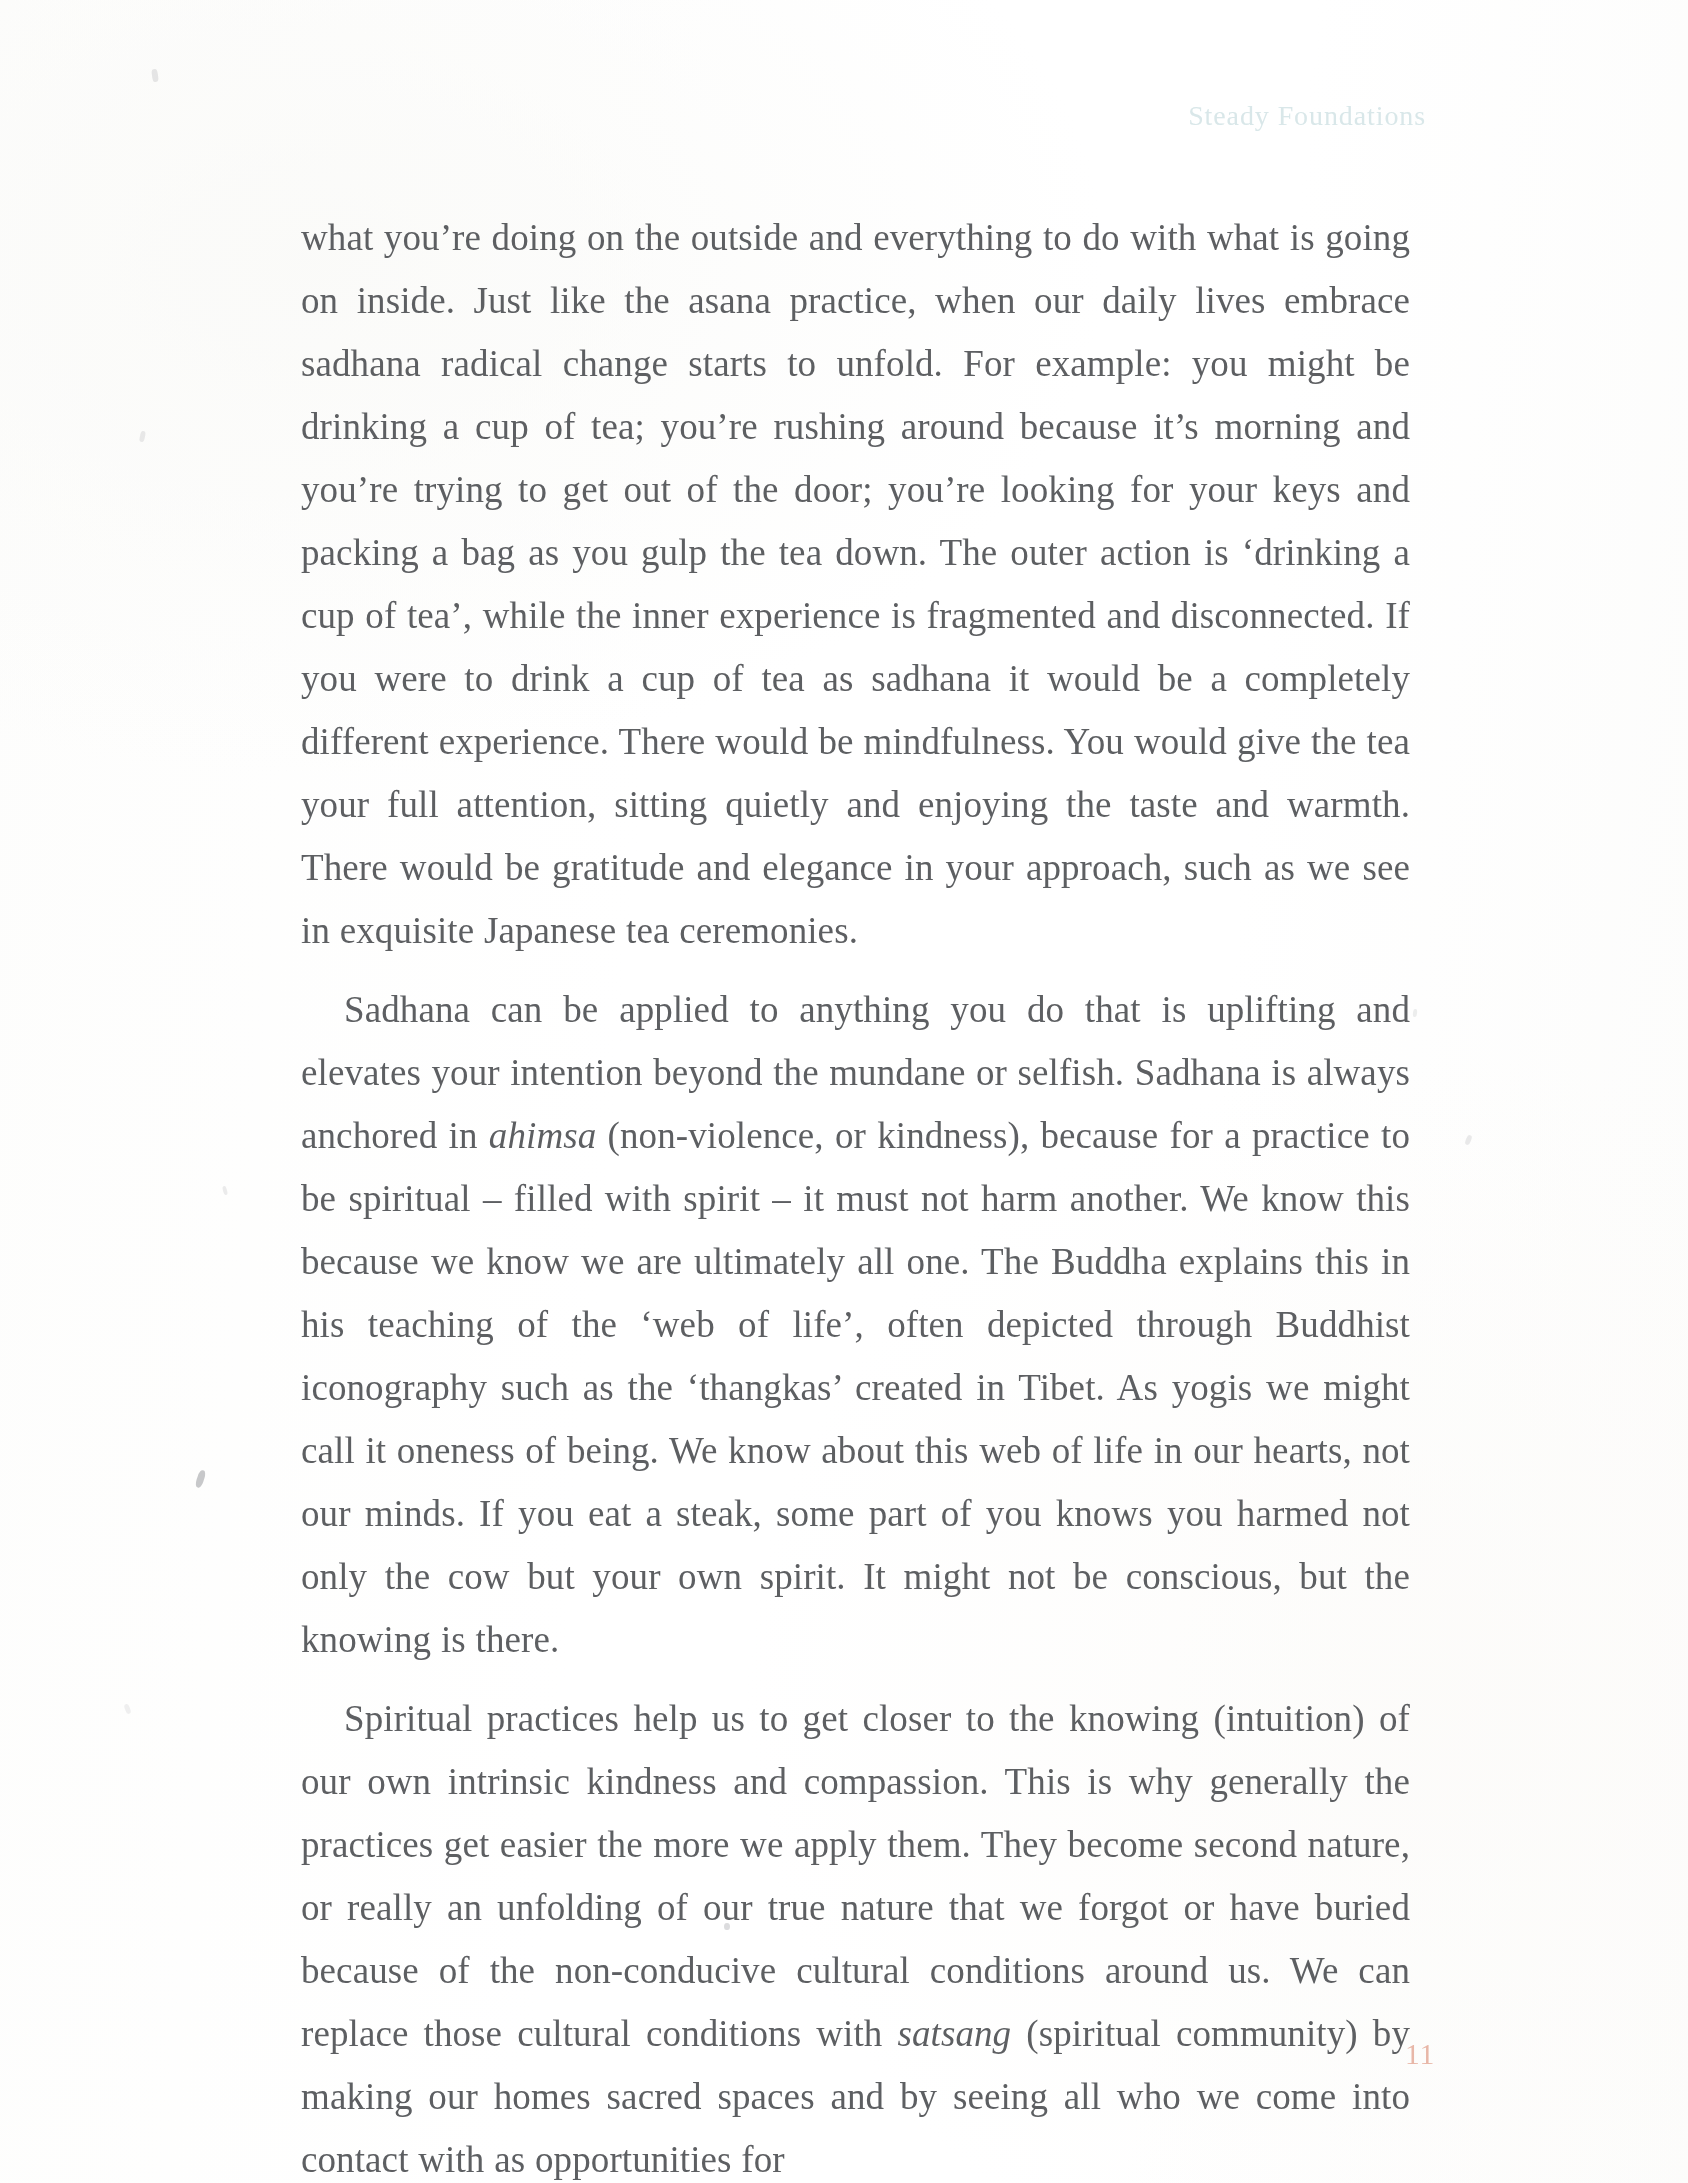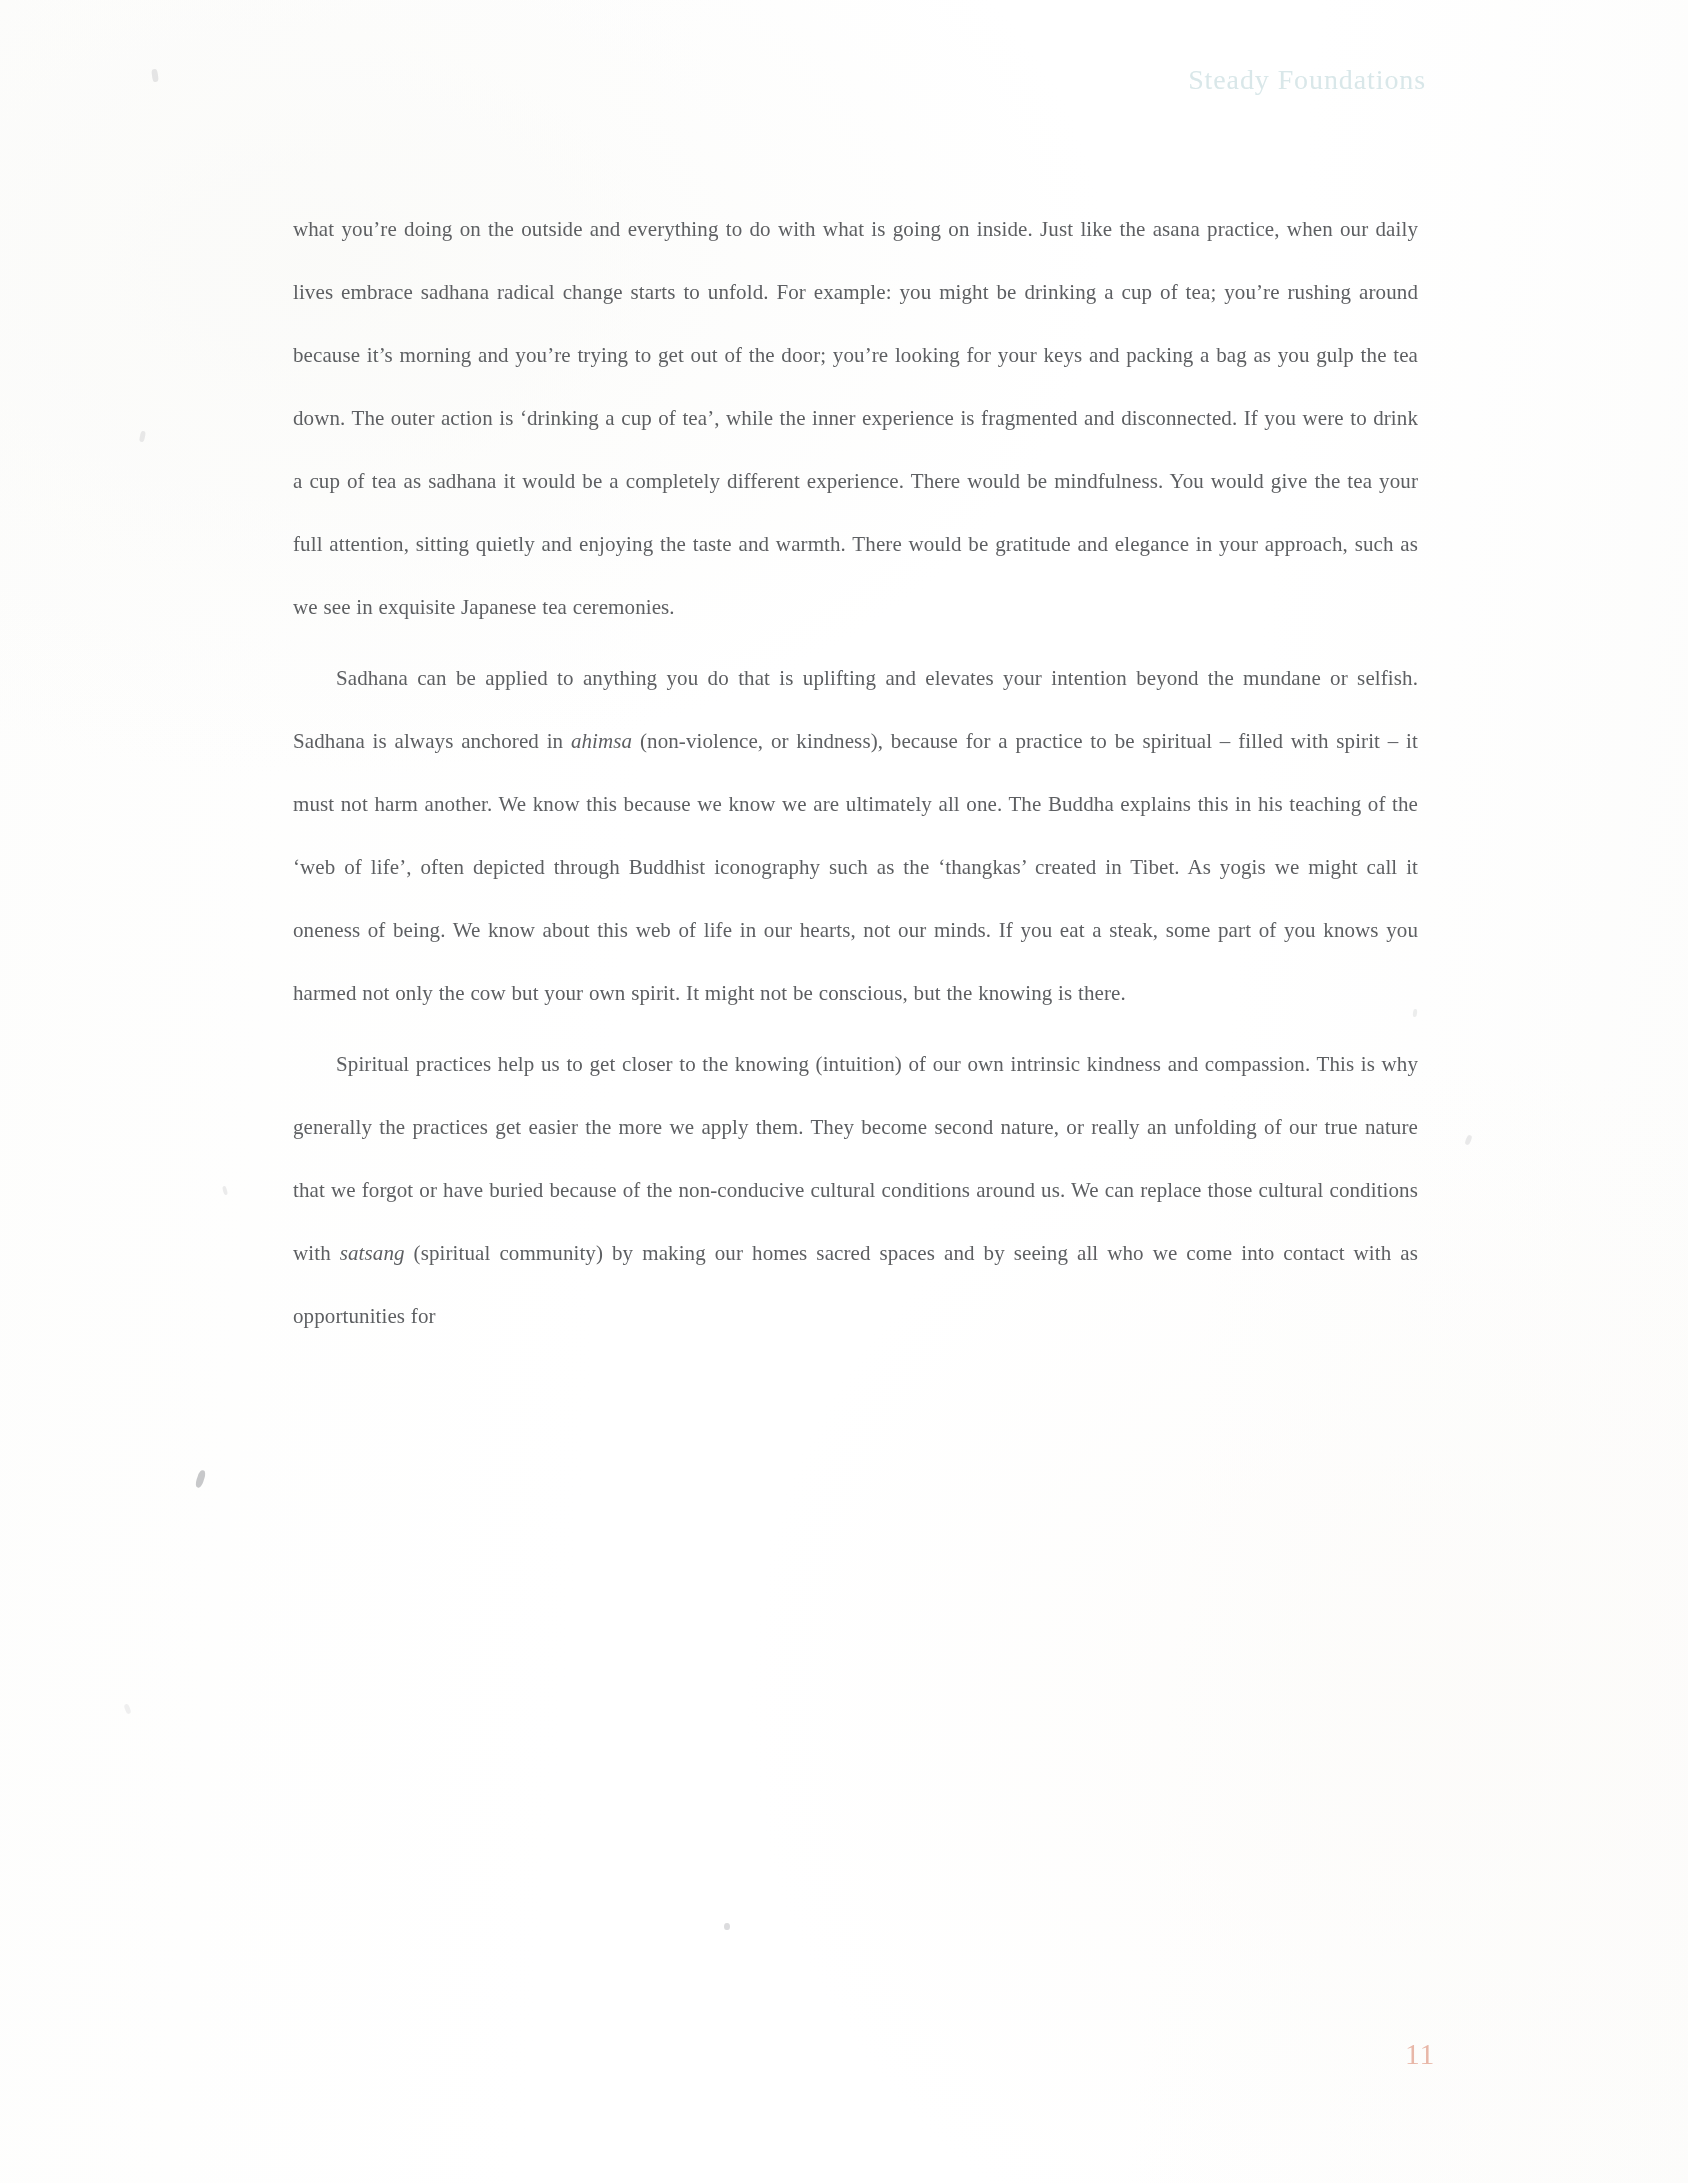--- a/index.html
+++ b/index.html
@@ -41,22 +41,22 @@
 
   
   .textblock {
     position: absolute;
     left: 285px;
     top: 190px;
     width: 1141px;
   }
 
   .para {
-    margin: 8px;
-    font-size: 21px;
+    margin: 16px;
+    font-size: 37px;
     line-height: 63px;
     color: #5d5f62;
     text-align: justify;
     text-justify: inter-word;
     letter-spacing: 0.1px;
     word-spacing: 0.4px;
   }
 
   .para.indented {
     text-indent: 43px;
@@ -91,21 +91,21 @@
   .speck.s5 { left: 1466px;top: 1135px; width: 4.9px;  height: 9.8px; transform: rotate(22deg); border-radius: 40%; opacity: 0.3; }
   .speck.s6 { left: 724px; top: 1923px; width: 5.7px;  height: 7.4px;  border-radius: 50%; opacity: 0.5; }
   .speck.s7 { left: 1413px;top: 1009px; width: 4.1px;  height: 8.2px; transform: rotate(6deg); border-radius: 40%; opacity: 0.25; }
   .speck.s8 { left: 125px; top: 1704px; width: 4.9px;  height: 9.8px; transform: rotate(-20deg); border-radius: 40%; opacity: 0.22; }
 </style>
 </head>
 <body>
 
 <div class="page">
 
-  <div class="running-head" style="color: rgb(215, 230, 232);">Steady Foundations</div>
+  <div class="running-head" style="color: rgb(215, 230, 232); margin-top: 36px;">Steady Foundations</div>
 
   <div class="textblock">
     <p class="para" style="color: rgb(93, 95, 98);">what you’re doing on the outside and everything to do with what is going on inside. Just like the asana practice, when our daily lives embrace sadhana radical change starts to unfold. For example: you might be drinking a cup of tea; you’re rushing around because it’s morning and you’re trying to get out of the door; you’re looking for your keys and packing a bag as you gulp the tea down. The outer action is ‘drinking a cup of tea’, while the inner experience is fragmented and disconnected. If you were to drink a cup of tea as sadhana it would be a completely different experience. There would be mindfulness. You would give the tea your full attention, sitting quietly and enjoying the taste and warmth. There would be gratitude and elegance in your approach, such as we see in exquisite Japanese tea ceremonies.</p>
     <p class="para indented" style="color: rgb(93, 95, 98);">Sadhana can be applied to anything you do that is uplifting and elevates your intention beyond the mundane or selfish. Sadhana is always anchored in <em>ahimsa</em> (non-violence, or kindness), because for a practice to be spiritual – filled with spirit – it must not harm another. We know this because we know we are ultimately all one. The Buddha explains this in his teaching of the ‘web of life’, often depicted through Buddhist iconography such as the ‘thangkas’ created in Tibet. As yogis we might call it oneness of being. We know about this web of life in our hearts, not our minds. If you eat a steak, some part of you knows you harmed not only the cow but your own spirit. It might not be conscious, but the knowing is there.</p>
     <p class="para indented" style="color: rgb(93, 95, 98);">Spiritual practices help us to get closer to the knowing (intuition) of our own intrinsic kindness and compassion. This is why generally the practices get easier the more we apply them. They become second nature, or really an unfolding of our true nature that we forgot or have buried because of the non-conducive cultural conditions around us. We can replace those cultural conditions with <em>satsang</em> (spiritual community) by making our homes sacred spaces and by seeing all who we come into contact with as opportunities for</p>
   </div>
 
   <div class="folio" style="color: rgb(232, 183, 168); margin-top: 9px;">11</div>
 
   <span class="speck s1"></span>

